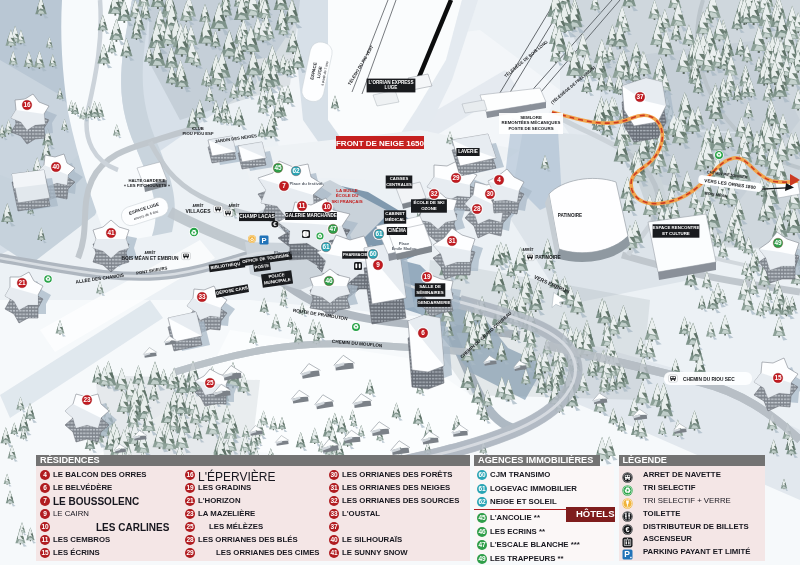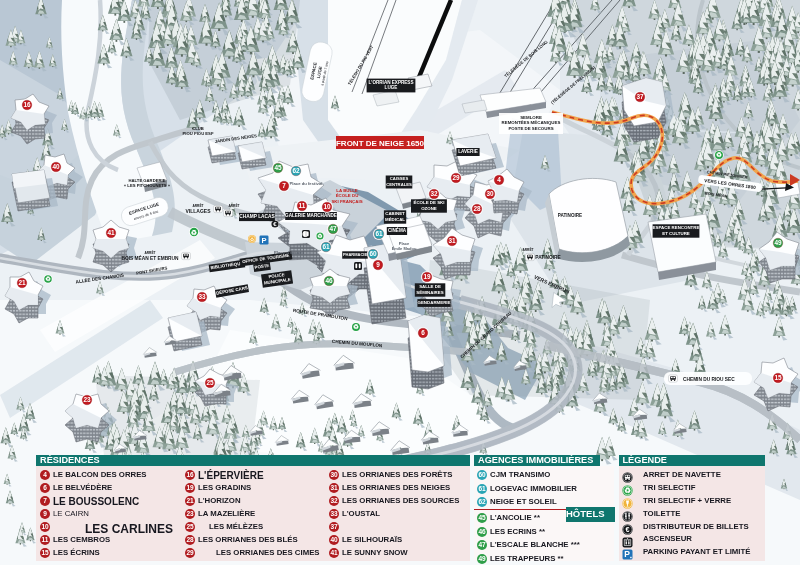--- a/index.html
+++ b/index.html
@@ -1,17 +1,17 @@
 <!DOCTYPE html>
 <html><head><meta charset="utf-8">
 <style>
 html,body{margin:0;padding:0;background:#fff;}
 *{box-sizing:border-box;font-family:"Liberation Sans",sans-serif;}
 #wrap{position:relative;width:800px;height:565px;overflow:hidden;background:#fff;}
-.hdr{position:absolute;top:455px;height:11px;background:#0f766e;color:#fff;font-size:9.2px;font-weight:bold;line-height:11.5px;padding-left:4px;white-space:nowrap;overflow:hidden;}
+.hdr{position:absolute;top:455px;height:11px;background:#737373;color:#fff;font-size:9.2px;font-weight:bold;line-height:11.5px;padding-left:4px;white-space:nowrap;overflow:hidden;}
 .panel{position:absolute;top:466px;height:95px;}
 </style></head>
 <body>
 <div id="wrap">
 
 <svg width="800" height="565" viewBox="0 0 800 565" style="position:absolute;left:0;top:0">
 <defs>
 <g id="tr0">
  <path d="M1.5,3 L7,7.5 L3.5,8 Z" fill="#a8b8c4" opacity="0.75"></path>
  <path d="M0,3.5 L0,5.4" stroke="#5c6a61" stroke-width="1.3"></path>
@@ -1745,37 +1745,37 @@
 <div class="panel" style="left:474px;width:140px;background:#fbf7f7;"></div>
 
 <div class="hdr" style="left:474px;width:126px;">AGENCES IMMOBILIÈRES</div>
 
 <div class="panel" style="left:618.5px;width:146px;background:#f4e6e6;"></div>
 
 <div class="hdr" style="left:618.5px;width:146px;">LÉGENDE</div>
 
 <div style="position:absolute;left:474px;top:508.5px;width:93px;height:1.5px;background:#b01c20;"></div>
 
-<div style="position:absolute;left:566px;top:507px;width:48.5px;height:14.5px;background:#0f766e;color:#fff;font-size:9.5px;font-weight:bold;text-align:left;line-height:14.5px;">HÔTELS</div>
+<div style="position:absolute;left:566px;top:507px;width:48.5px;height:14.5px;background:#7f1d1d;color:#fff;font-size:9.5px;font-weight:bold;text-align:right;line-height:14.5px;">HÔTELS</div>
 <div style="position:absolute;left:40px;top:469.6px;width:10px;height:10px;border-radius:50%;background:#b01c20;color:#fff;font-size:6.5px;font-weight:bold;text-align:center;line-height:10.5px;">4</div>
     <div style="position:absolute;left:53px;top:470.0px;font-size:7.8px;font-weight:bold;color:#17171f;white-space:nowrap;">LE BALCON DES ORRES</div>
     <div style="position:absolute;left:40px;top:482.6px;width:10px;height:10px;border-radius:50%;background:#b01c20;color:#fff;font-size:6.5px;font-weight:bold;text-align:center;line-height:10.5px;">6</div>
     <div style="position:absolute;left:53px;top:483.0px;font-size:7.8px;font-weight:bold;color:#17171f;white-space:nowrap;">LE BELVÉDÈRE</div>
     <div style="position:absolute;left:40px;top:495.6px;width:10px;height:10px;border-radius:50%;background:#b01c20;color:#fff;font-size:6.5px;font-weight:bold;text-align:center;line-height:10.5px;">7</div>
     <div style="position:absolute;left:53px;top:496.0px;font-size:10px;font-weight:bold;color:#17171f;white-space:nowrap;">LE BOUSSOLENC</div>
     <div style="position:absolute;left:40px;top:508.6px;width:10px;height:10px;border-radius:50%;background:#b01c20;color:#fff;font-size:6.5px;font-weight:bold;text-align:center;line-height:10.5px;">9</div>
     <div style="position:absolute;left:53px;top:509.0px;font-size:7.8px;font-weight:normal;color:#17171f;white-space:nowrap;">LE CAIRN</div>
     <div style="position:absolute;left:40px;top:521.6px;width:10px;height:10px;border-radius:50%;background:#b01c20;color:#fff;font-size:6.5px;font-weight:bold;text-align:center;line-height:10.5px;">10</div>
-    <div style="position:absolute;left:53px;top:522.0px;font-size:12px;font-weight:bold;color:#17171f;white-space:nowrap;padding-left:32px;">LES CARLINES</div>
+    <div style="position:absolute;left:64px;top:522.0px;font-size:10px;font-weight:bold;color:#17171f;white-space:nowrap;padding-left:32px;">LES CARLINES</div>
     <div style="position:absolute;left:40px;top:534.6px;width:10px;height:10px;border-radius:50%;background:#b01c20;color:#fff;font-size:6.5px;font-weight:bold;text-align:center;line-height:10.5px;">11</div>
     <div style="position:absolute;left:53px;top:535.0px;font-size:7.8px;font-weight:bold;color:#17171f;white-space:nowrap;text-align:center;">LES CEMBROS</div>
     <div style="position:absolute;left:40px;top:547.6px;width:10px;height:10px;border-radius:50%;background:#b01c20;color:#fff;font-size:6.5px;font-weight:bold;text-align:center;line-height:10.5px;">15</div>
     <div style="position:absolute;left:53px;top:548.0px;font-size:7.8px;font-weight:bold;color:#17171f;white-space:nowrap;">LES ÉCRINS</div>
     <div style="position:absolute;left:185px;top:469.6px;width:10px;height:10px;border-radius:50%;background:#b01c20;color:#fff;font-size:6.5px;font-weight:bold;text-align:center;line-height:10.5px;">16</div>
-    <div style="position:absolute;left:198px;top:470.0px;font-size:10px;font-weight:bold;color:#17171f;white-space:nowrap;">L'ÉPERVIÈRE</div>
+    <div style="position:absolute;left:198px;top:470.0px;font-size:12px;font-weight:normal;color:#17171f;white-space:nowrap;">L'ÉPERVIÈRE</div>
     <div style="position:absolute;left:185px;top:482.6px;width:10px;height:10px;border-radius:50%;background:#b01c20;color:#fff;font-size:6.5px;font-weight:bold;text-align:center;line-height:10.5px;">19</div>
     <div style="position:absolute;left:198px;top:483.0px;font-size:7.8px;font-weight:bold;color:#17171f;white-space:nowrap;">LES GRADINS</div>
     <div style="position:absolute;left:185px;top:495.6px;width:10px;height:10px;border-radius:50%;background:#b01c20;color:#fff;font-size:6.5px;font-weight:bold;text-align:center;line-height:10.5px;">21</div>
     <div style="position:absolute;left:198px;top:496.0px;font-size:7.8px;font-weight:bold;color:#17171f;white-space:nowrap;">L'HORIZON</div>
     <div style="position:absolute;left:185px;top:508.6px;width:10px;height:10px;border-radius:50%;background:#b01c20;color:#fff;font-size:6.5px;font-weight:bold;text-align:center;line-height:10.5px;">23</div>
     <div style="position:absolute;left:198px;top:509.0px;font-size:7.8px;font-weight:bold;color:#17171f;white-space:nowrap;">LA MAZELIÈRE</div>
     <div style="position:absolute;left:185px;top:521.6px;width:10px;height:10px;border-radius:50%;background:#b01c20;color:#fff;font-size:6.5px;font-weight:bold;text-align:center;line-height:10.5px;">25</div>
     <div style="position:absolute;left:198px;top:522.0px;font-size:7.8px;font-weight:bold;color:#17171f;white-space:nowrap;margin-left:11px;">LES MÉLÈZES</div>
     <div style="position:absolute;left:185px;top:534.6px;width:10px;height:10px;border-radius:50%;background:#b01c20;color:#fff;font-size:6.5px;font-weight:bold;text-align:center;line-height:10.5px;">28</div>
     <div style="position:absolute;left:198px;top:535.0px;font-size:7.8px;font-weight:bold;color:#17171f;white-space:nowrap;">LES ORRIANES DES BLÉS</div>
@@ -1823,21 +1823,21 @@
         <circle cx="5.5" cy="5.5" r="5.2" fill="#27a347"></circle>
         <circle cx="5.5" cy="5.5" r="4.4" fill="none" stroke="#fff" stroke-width="0.6"></circle>
         <text x="5.5" y="8.2" font-size="7.5" font-weight="bold" fill="#fff" text-anchor="middle" font-family="Liberation Sans">♻</text>
       </svg></div>
     <div style="position:absolute;left:643px;top:482.79999999999995px;font-size:7.8px;font-weight:bold;color:#17171f;white-space:nowrap;">TRI SELECTIF</div>
     <div style="position:absolute;left:622px;top:494.8px;width:11px;height:11px;"><svg width="11" height="11" viewBox="0 0 11 11">
         <circle cx="5.5" cy="5.5" r="5.2" fill="#f0b43c"></circle>
         <circle cx="5.5" cy="5.5" r="4.4" fill="none" stroke="#fff" stroke-width="0.6"></circle>
         <path d="M4,2.5 L7,2.5 L6.6,5 C6.5,6 5.9,6.3 5.9,6.8 L5.9,8 L6.8,8.4 L4.2,8.4 L5.1,8 L5.1,6.8 C5.1,6.3 4.5,6 4.4,5 Z" fill="#fff"></path>
       </svg></div>
-    <div style="position:absolute;left:643px;top:495.7px;font-size:7.8px;font-weight:bold;color:#17171f;white-space:nowrap;">TRI SELECTIF + VERRE</div>
+    <div style="position:absolute;left:643px;top:495.7px;font-size:7.8px;font-weight:normal;color:#17171f;white-space:nowrap;">TRI SELECTIF + VERRE</div>
     <div style="position:absolute;left:622px;top:507.70000000000005px;width:11px;height:11px;"><svg width="11" height="11" viewBox="0 0 11 11">
         <circle cx="5.5" cy="5.5" r="5.2" fill="#16181b"></circle>
         <circle cx="5.5" cy="5.5" r="4.6" fill="none" stroke="#fff" stroke-width="0.5"></circle>
         <circle cx="3.9" cy="2.9" r="0.9" fill="#fff"></circle>
         <circle cx="7.1" cy="2.9" r="0.9" fill="#fff"></circle>
         <rect x="3.1" y="4" width="1.6" height="2.6" rx="0.7" fill="#fff"></rect>
         <path d="M6.2,4 L8,4 L7.5,6.6 L6.7,6.6 Z" fill="#fff"></path>
         <rect x="3.3" y="6.6" width="0.55" height="1.8" fill="#fff"></rect>
         <rect x="4.0" y="6.6" width="0.55" height="1.8" fill="#fff"></rect>
         <rect x="6.6" y="6.6" width="0.55" height="1.8" fill="#fff"></rect>

